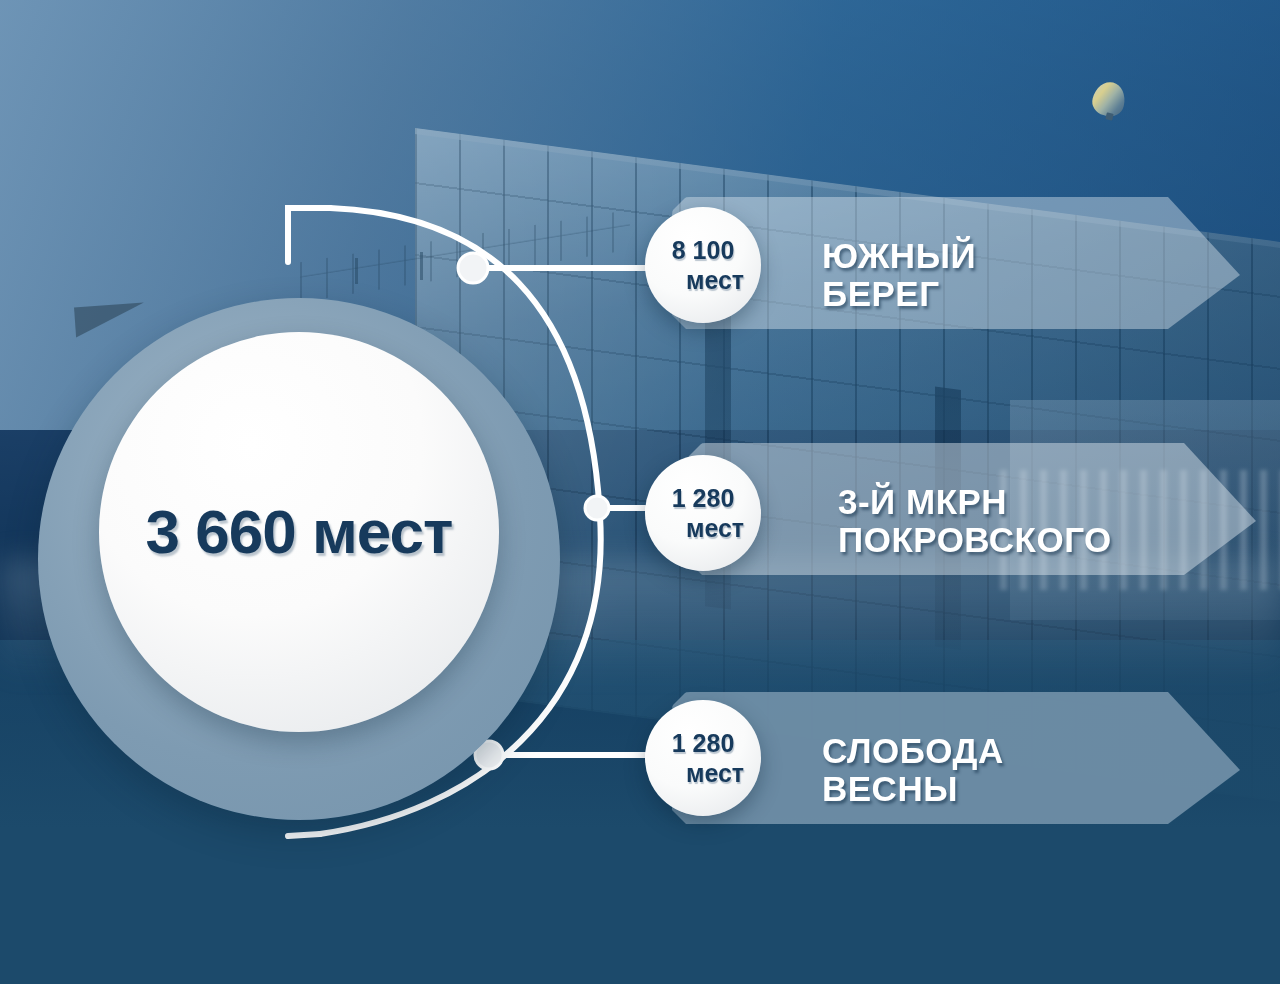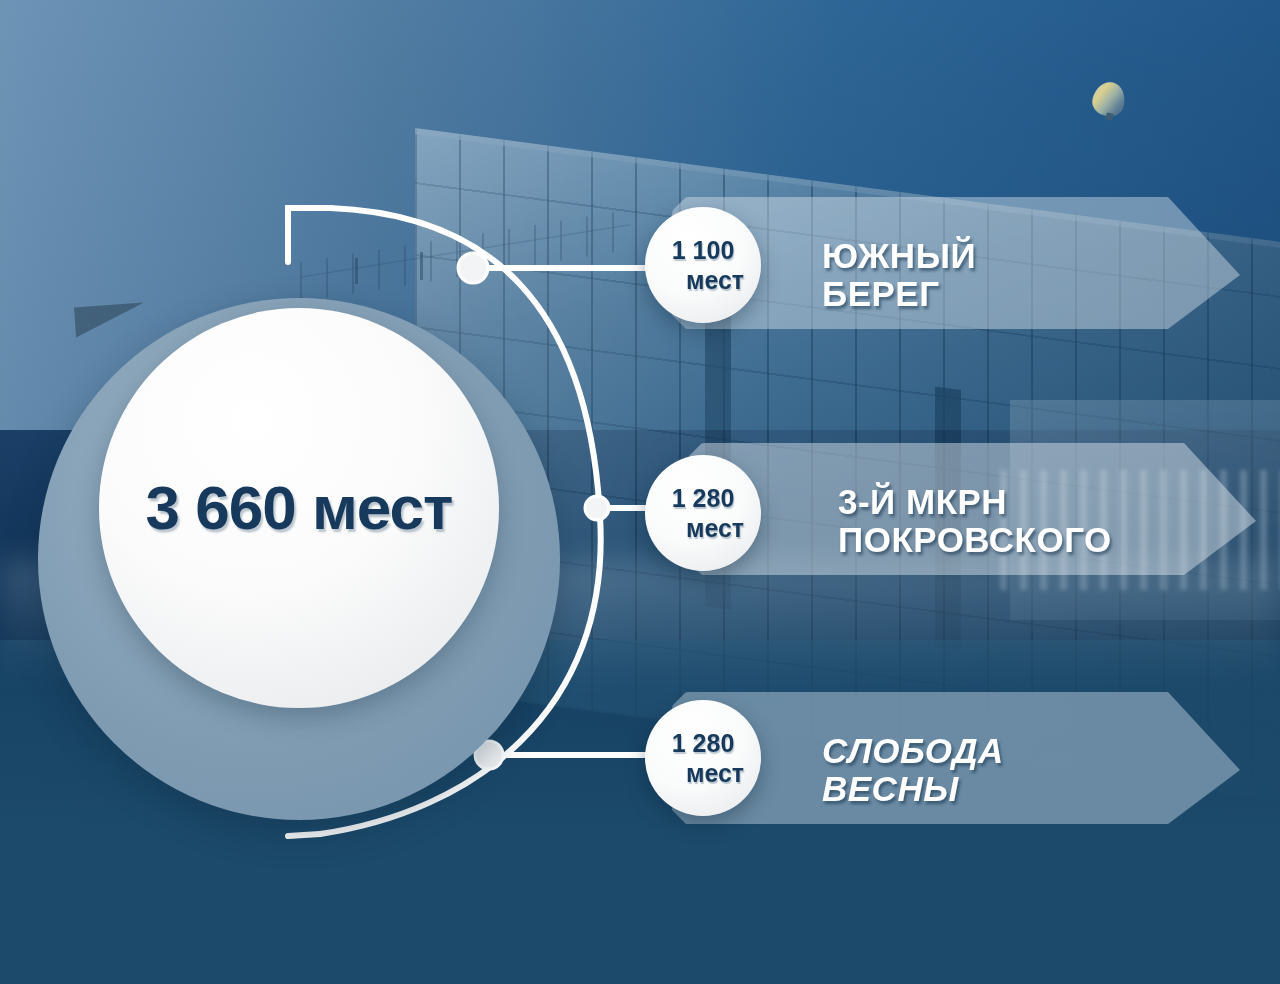--- a/index.html
+++ b/index.html
@@ -118,21 +118,21 @@
   
   .connector{position:absolute;left:0;top:0;width:1280px;height:984px;pointer-events:none;}
 
   
   .ring{
     position:absolute;left:38px;top:298px;width:522px;height:522px;border-radius:50%;
     background:radial-gradient(circle at 40% 35%,#9db4c6,#7e9bb2 60%,#7493ab 100%);
     box-shadow:0 14px 34px rgba(10,35,55,.30);
   }
   .disc{
-    position:absolute;left:99px;top:308px;width:400px;height:400px;border-radius:50%;
+    position:absolute;left:99px;top:332px;width:400px;height:400px;border-radius:50%;
     background:radial-gradient(circle at 38% 28%,#ffffff 0%,#fbfbfb 45%,#eceef0 78%,#dfe3e6 100%);
     box-shadow:0 10px 26px rgba(10,35,55,.28);
     display:flex;align-items:center;justify-content:center;text-align:center;
   }
   .disc .big{
     font-size:62px;font-weight:bold;color:#173a5c;letter-spacing:-1px;
     text-shadow:2px 3px 2px rgba(80,105,130,.38);line-height:1;
     white-space:nowrap;
   }
   .disc .sub{
@@ -149,21 +149,21 @@
   }
   .banner .label{
     margin-left:150px;
     font-size:35px;font-weight:bold;color:#ffffff;line-height:1.08;
     letter-spacing:.5px;
     text-shadow:2px 3px 3px rgba(20,50,75,.55);
     white-space:pre-line;
   }
   #banner-1{left:672px;top:197px;width:568px;background:rgba(226,236,243,.42);}
   #banner-2{left:688px;top:443px;width:568px;background:rgba(226,236,243,.46);}
-  #banner-3{left:672px;top:692px;width:568px;background:rgba(111,142,166,.95);font-style:italic;}
+  #banner-3{left:672px;top:692px;width:568px;background:rgba(111,142,166,.95);}
 
   
   .badge{
     position:absolute;width:116px;height:116px;border-radius:50%;
     background:radial-gradient(circle at 38% 28%,#ffffff 0%,#fafbfb 50%,#eceef0 80%,#e2e6e9 100%);
     box-shadow:0 8px 20px rgba(10,35,55,.35);
     display:flex;flex-direction:column;align-items:center;justify-content:center;
     text-align:center;
   }
   .badge .num{
@@ -241,21 +241,21 @@
   <div class="banner" id="banner-2">
     <div class="label">3-Й МКРН
 ПОКРОВСКОГО</div>
   </div>
   <div class="banner" id="banner-3">
     <div class="label">СЛОБОДА
 ВЕСНЫ</div>
   </div>
 
   <div class="badge" id="badge-1">
-    <div class="num">1 100</div>
+    <div class="num">8 100</div>
     <div class="unit">мест</div>
   </div>
   <div class="badge" id="badge-2">
     <div class="num">1 280</div>
     <div class="unit">мест</div>
   </div>
   <div class="badge" id="badge-3">
     <div class="num">1 280</div>
     <div class="unit">мест</div>
   </div>

